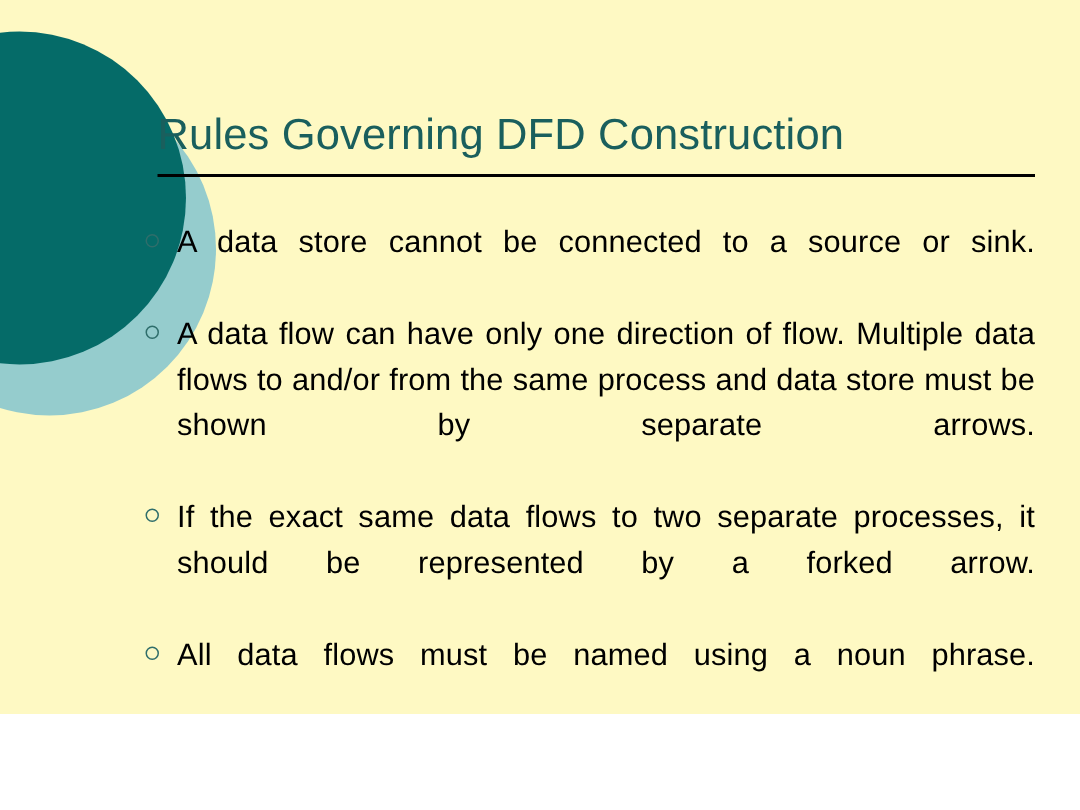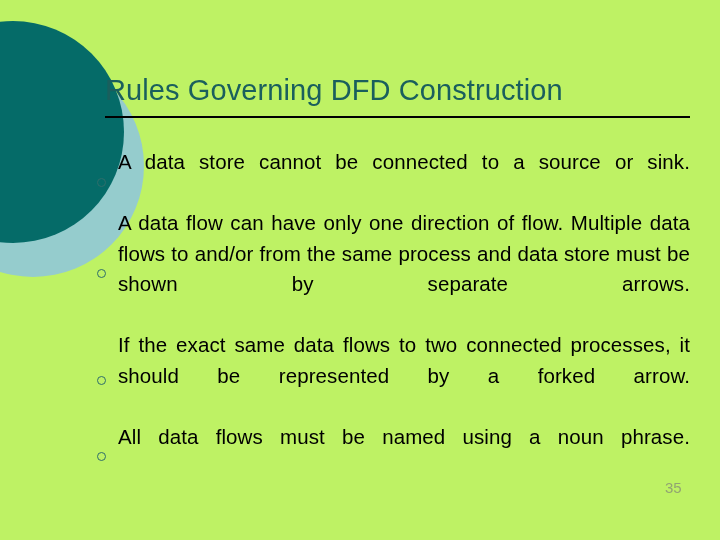--- a/index.html
+++ b/index.html
@@ -6,22 +6,22 @@
     margin: 0;
     padding: 0;
     background: #ffffff;
   }
   body {
     font-family: "Liberation Sans", sans-serif;
   }
   .slide {
     position: relative;
     width: 720px;
-    height: 540px;
-    background: #bef264;
+    height: 476px;
+    background: #fef9c3;
     overflow: hidden;
   }
 
   
   .deco-circle-light {
     position: absolute;
     left: -78px;
     top: 55px;
     width: 222px;
     height: 222px;
@@ -63,21 +63,21 @@
 
   
   .body-block {
     position: absolute;
     left: 97px;
     top: 147px;
     width: 593px;
   }
   .bullet-row {
     display: flex;
-    align-items: center;
+    align-items: flex-start;
     margin-bottom: 0px;
   }
   .bullet-marker {
     flex: 0 0 auto;
     width: 9px;
     height: 9px;
     margin-top: 9px;
     margin-right: 12px;
     border: 1.4px solid #2f6e6b;
     border-radius: 50%;
@@ -130,21 +130,21 @@
       <span class="bullet-text">A data store cannot be connected to a source or sink.</span>
     </div>
 
     <div class="bullet-row">
       <span class="bullet-marker"></span>
       <span class="bullet-text">A data flow can have only one direction of flow. Multiple data flows to and/or from the same process and data store must be shown by separate arrows.</span>
     </div>
 
     <div class="bullet-row">
       <span class="bullet-marker"></span>
-      <span class="bullet-text">If the exact same data flows to two connected processes, it should be represented by a forked arrow.</span>
+      <span class="bullet-text">If the exact same data flows to two separate processes, it should be represented by a forked arrow.</span>
     </div>
 
 
     <div class="bullet-row">
       <span class="bullet-marker"></span>
       <span class="bullet-text">All data flows must be named using a noun phrase.</span>
     </div>
 
   </div>
 

